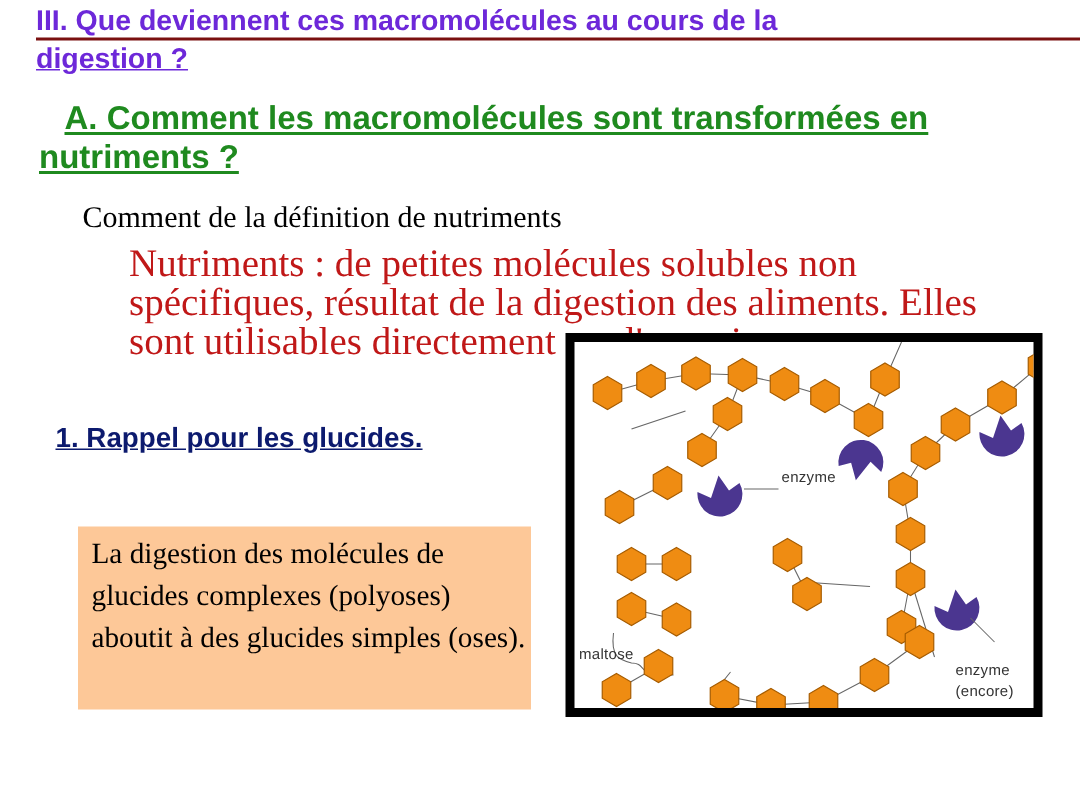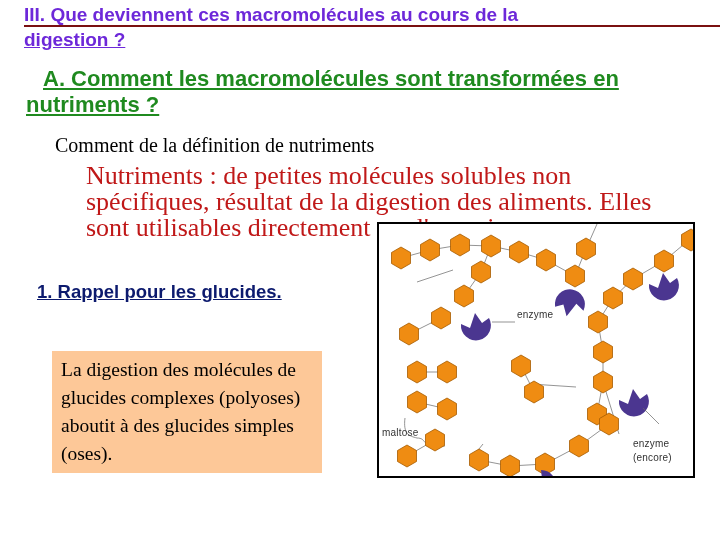--- a/index.html
+++ b/index.html
@@ -9,22 +9,22 @@
     .h1-line1 { left: 24px; top: 3px; }
     .h1-rule { left: 24px; top: 25px; width: 696px; height: 2px; background: #7a1010; }
     .h1-line2 { left: 24px; top: 28px; text-decoration: underline; }
     .h2 { font-family: "Liberation Sans", sans-serif; font-weight: bold; font-size: 22px; color: #1f8a1f; line-height: 25px; text-decoration: underline; }
     .h2-line1 { left: 43px; top: 66px; }
     .h2-line2 { left: 26px; top: 92px; text-align: right; }
     .serif { font-family: "Liberation Serif", serif; }
     .rappel { left: 55px; top: 133px; font-size: 20px; color: #000; line-height: 24px; }
     .def { left: 86px; top: 163px; font-size: 26px; color: #c01818; line-height: 26px; width: 600px; }
     .h3 { left: 37px; top: 265px; font-family: "Liberation Sans", sans-serif; font-weight: bold; font-size: 18.5px; color: #0c1a6e; text-decoration: underline; line-height: 22px; margin-top: 16px; }
-    .note { left: 52px; top: 351px; width: 270px; height: 122px; background: #fdc898; box-sizing: border-box; padding: 5px 0 0 9px; font-family: "Liberation Serif", serif; font-size: 19.5px; line-height: 28px; color: #000; }
-    .diagram { left: 377px; top: 222px; width: 318px; height: 256px; border: 2px solid #000000; box-sizing: border-box; background: #fff; overflow: hidden; }
+    .note { left: 52px; top: 351px; width: 302px; height: 122px; background: #fdc898; box-sizing: border-box; padding: 5px 0 0 9px; font-family: "Liberation Serif", serif; font-size: 19.5px; line-height: 28px; color: #000; }
+    .diagram { left: 377px; top: 222px; width: 318px; height: 256px; border: 6px solid #000000; box-sizing: border-box; background: #fff; overflow: hidden; }
     .diagram svg { position: absolute; left: 0; top: 0; }
     .dlabel { position: absolute; font-family: "Liberation Sans", sans-serif; font-size: 10px; color: #333; line-height: 12px; letter-spacing: 0.2px; }
     .caption { position: absolute; left: 96px; top: 256px; width: 218px; font-family: "Liberation Sans", sans-serif; font-size: 9.6px; line-height: 13px; color: #333; text-align: justify; }
   </style>
 </head>
 <body>
 
 <div class="abs h1 h1-line1">III.  Que deviennent ces macromolécules au cours de la</div>
 <div class="abs h1-rule"></div>
 <div class="abs h1 h1-line2">digestion ?</div>

